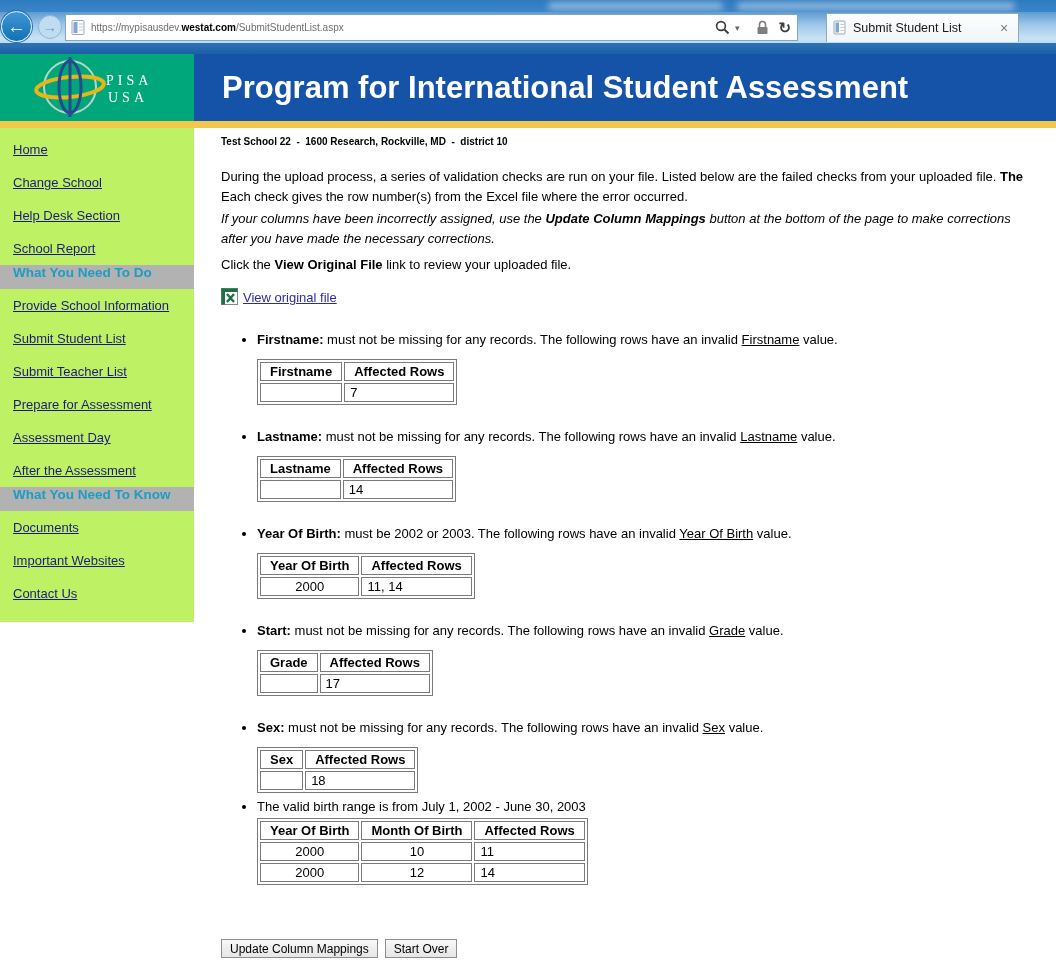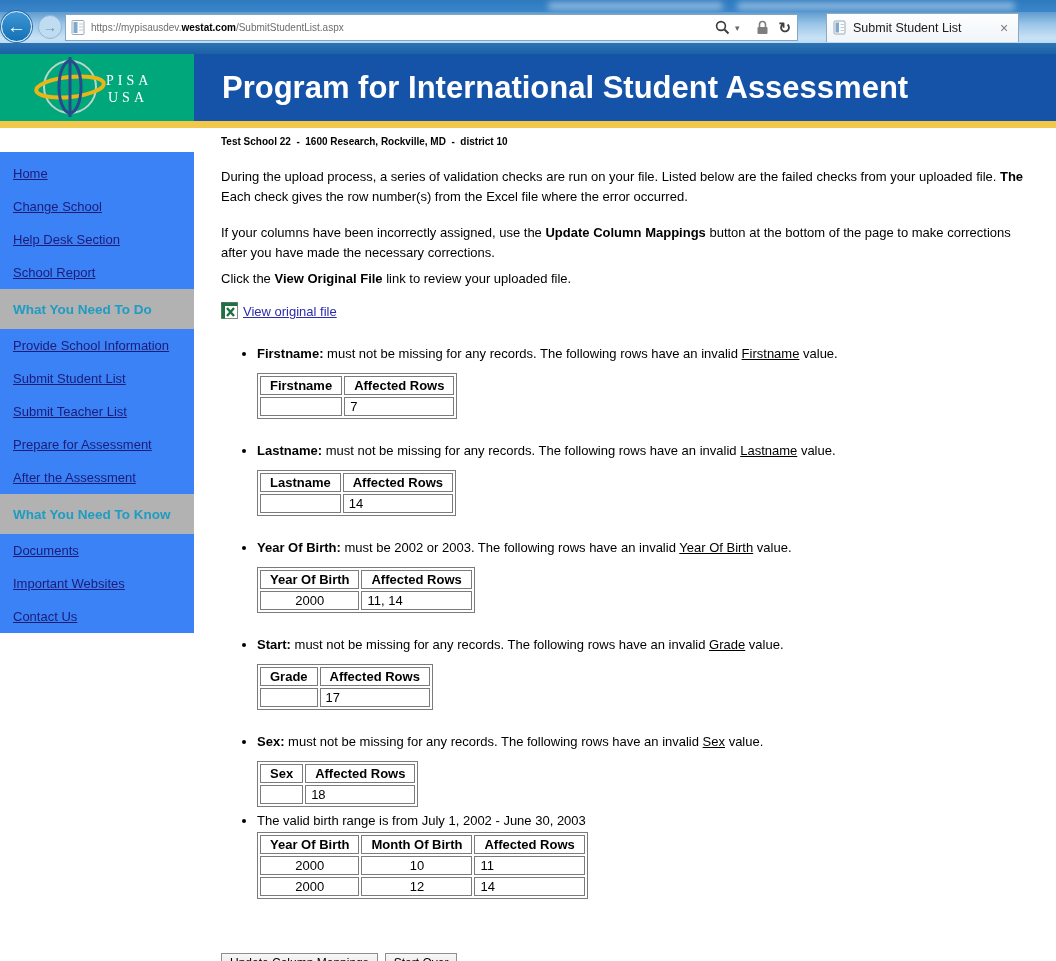--- a/index.html
+++ b/index.html
@@ -40,30 +40,30 @@
 
   
   .siteheader { display:flex; height:67px; }
   .logo-box { width:194px; background:#00A77B; position:relative; }
   .banner { flex:1; background:#1553A8; color:#fff; display:flex; align-items:center;
             padding-left:28px; font-size:31px; font-weight:bold; white-space:nowrap; }
   .yellowline { height:7px; background:#F1C84B; }
 
   
   .content { display:flex; align-items:flex-start; background:#fff; }
-  .sidebar { width:194px; background:#3b82f6; padding:5px 0 0 0;margin-top:24px; }
+  .sidebar { width:194px; background:#bef264; padding:5px 0 12px 0; }
   .nav-link { height:33px; display:flex; align-items:center; padding-left:13px; }
   .nav-link span { font-size:13px; color:#1C1C78; text-decoration:underline; cursor:pointer; }
-  .nav-section { height:40px; background:#B2B2B2; color:#1E9CC1; font-weight:bold;
-                 display:flex; align-items:center; padding-left:13px; font-size:13.5px; }
+  .nav-section { height:24px; background:#B2B2B2; color:#1E9CC1; font-weight:bold;
+                 display:flex; padding-left:13px; font-size:13.5px; }
 
   .main { flex:1; padding:8px 0 0 27px; font-size:13px; color:#000; overflow:hidden; }
   .school { font-weight:bold; white-space:pre-wrap; font-size:10px; }
   .line { white-space:nowrap; line-height:20px; }
-  .p1 { margin-top:20px; } .p2 { margin-top:16px; } .p3 { margin-top:6px; }
+  .p1 { margin-top:20px; } .p2 { margin-top:2px;font-style:italic; } .p3 { margin-top:6px; }
   b.inline { font-weight:bold; }
 
   .viewrow { margin-top:13px; display:flex; align-items:flex-end; gap:5px; }
   .view-link { color:#2B2BAD; text-decoration:underline; cursor:pointer; }
 
   ul.checks { margin:27px 0 0 0; padding-left:36px; list-style:disc; }
   li.check { margin-bottom:24px; }
   li.check:nth-last-child(2) { margin-bottom:6px; }
   .check-label { font-weight:bold; }
   .check-link { text-decoration:underline; cursor:pointer; }
@@ -175,20 +175,23 @@
       <div class="nav-link">
         <span>Submit Student List</span>
       </div>
       <div class="nav-link">
         <span>Submit Teacher List</span>
       </div>
       <div class="nav-link">
         <span>Prepare for Assessment</span>
       </div>
       <div class="nav-link">
+        <span>Assessment Day</span>
+      </div>
+      <div class="nav-link">
         <span>After the Assessment</span>
       </div>
       <div class="nav-section">
         <span>What You Need To Know</span>
       </div>
       <div class="nav-link">
         <span>Documents</span>
       </div>
       <div class="nav-link">
         <span>Important Websites</span>

